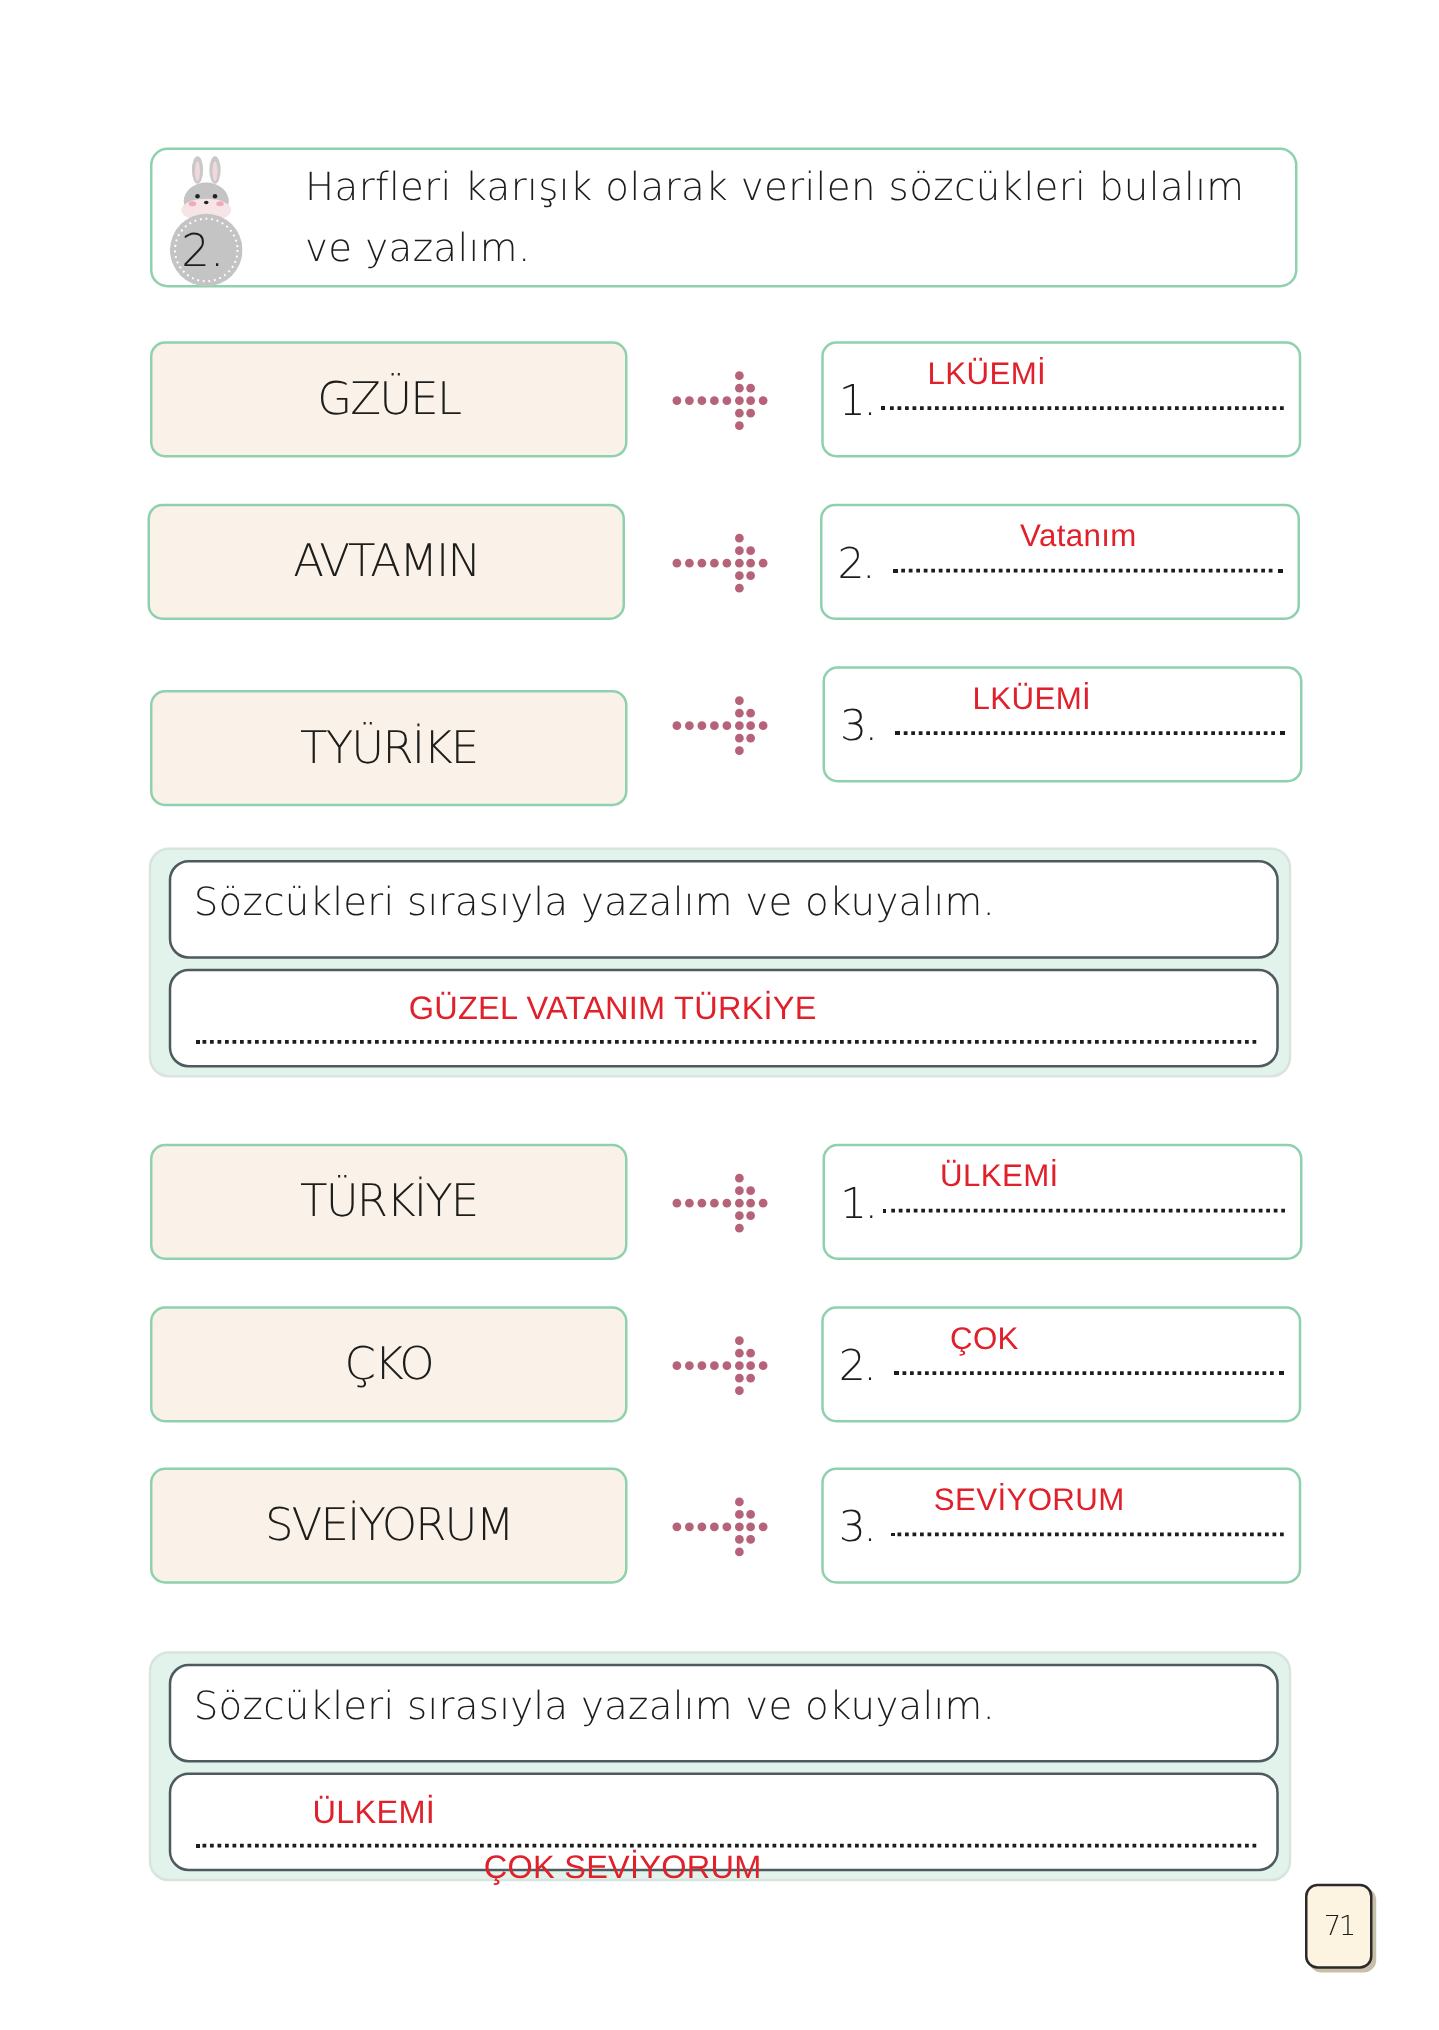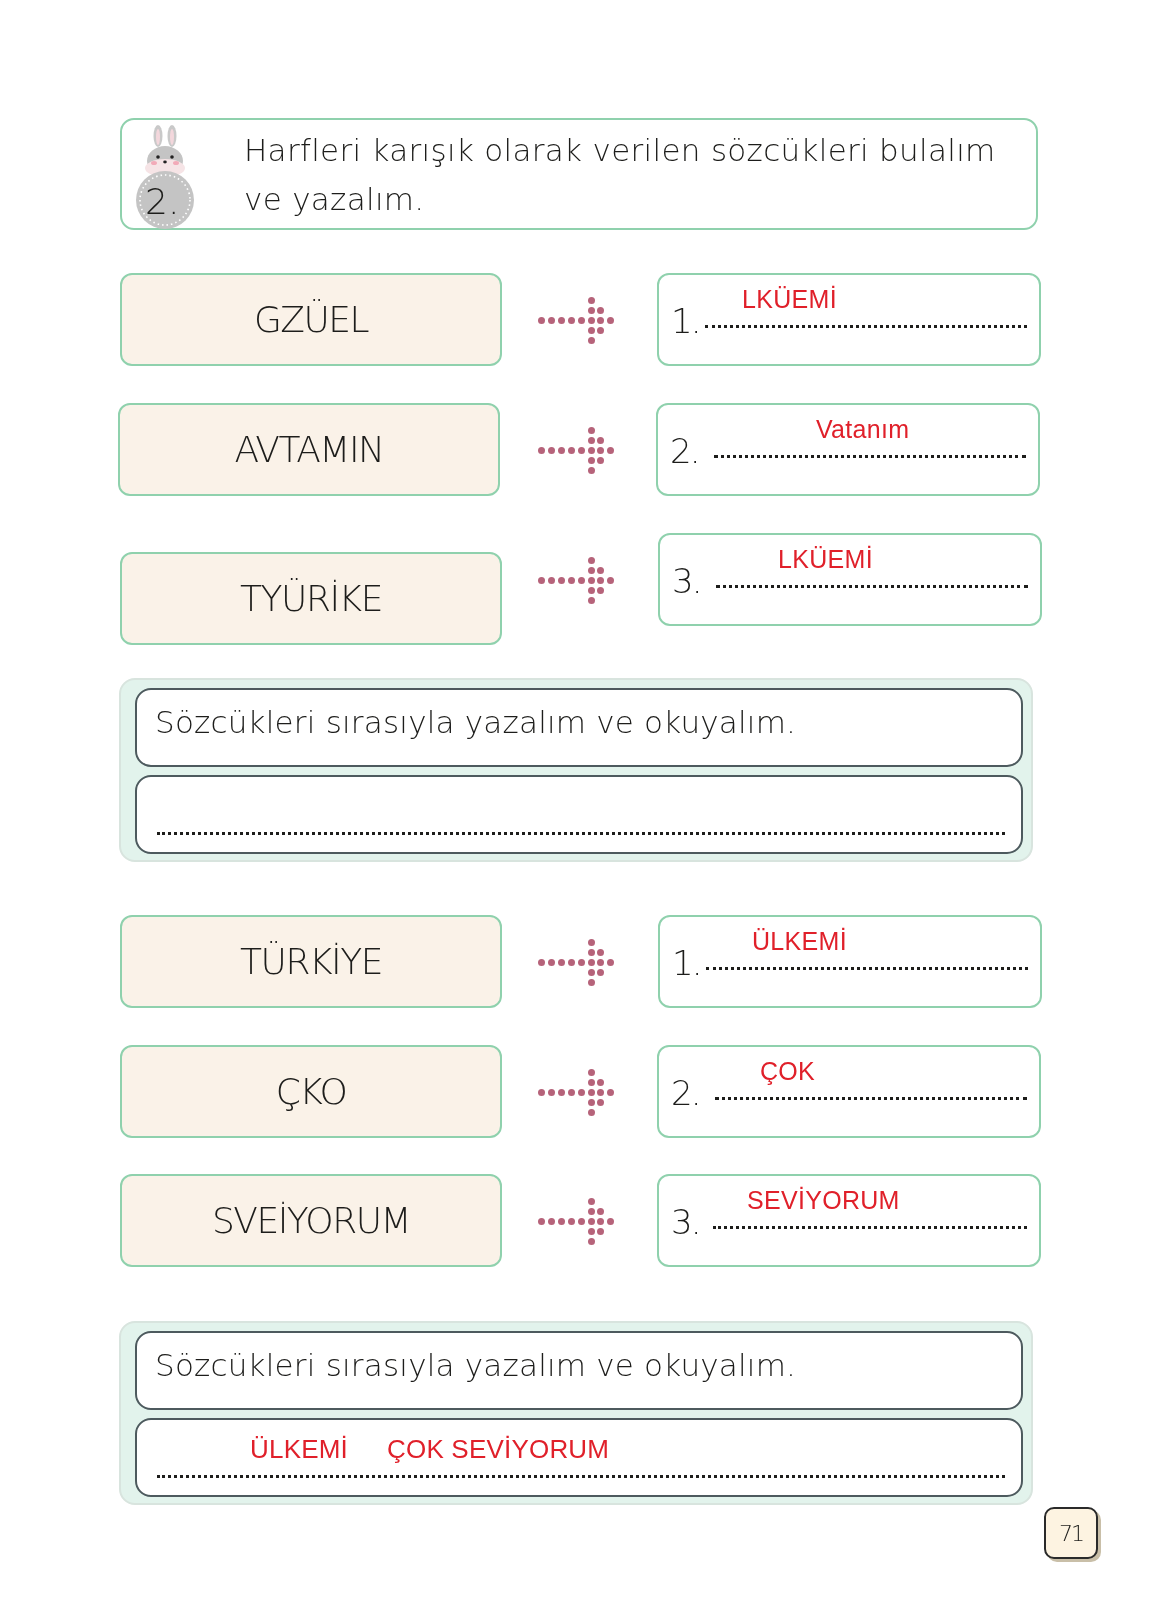--- a/index.html
+++ b/index.html
@@ -79,21 +79,21 @@
       border-bottom: 3px dotted #1d1d1b;
     }
     .panel-red {
       position: absolute; top: 14px;
       font-family: "Liberation Sans", sans-serif; font-size: 26px;
       color: #e0202a; letter-spacing: 0.2px; white-space: pre;
     }
 
     
     .page-badge {
-      left: 1044px; top: 1507px; width: 54px; height: 52px;
+      left: 1044px; top: 1507px; width: 54px; height: 68px;
       background: #fdf3e1; border: 2px solid #2a2a2a; border-radius: 10px;
       box-sizing: border-box;
       box-shadow: 3px 3px 0 #c9bfa8;
       display: flex; align-items: center; justify-content: center;
       font-size: 22px; font-weight: 300; letter-spacing: -2px; color: #1d1d1b;
     }
   </style>
 </head>
 <body>
 
@@ -185,20 +185,21 @@
   <span class="answer-num">3.</span>
   <span class="answer-red" style="left:118px;">LKÜEMİ</span>
   <span class="answer-dots" style="left:56px;"></span>
 </div>
 
 <div class="abs panel" style="top:678px;">
   <div class="panel-inner" style="top:8px;">
     <span class="panel-instr">Sözcükleri sırasıyla yazalım ve okuyalım.</span>
   </div>
   <div class="panel-inner" style="top:95px;">
+    <span class="panel-red" style="left:190px;">GÜZEL VATANIM TÜRKİYE</span>
     <span class="panel-dots"></span>
   </div>
 </div>
 
 <div class="abs word-box" style="left:120px; top:915px;">TÜRKİYE</div>
 <div class="abs arrow" style="left:538px; top:932px;">
   <i style="left:0;top:27px"></i>
     <i style="left:10px;top:27px"></i>
     <i style="left:20px;top:27px"></i>
     <i style="left:30px;top:27px"></i>
@@ -264,18 +265,18 @@
   <span class="answer-red" style="left:88px;">SEVİYORUM</span>
   <span class="answer-dots" style="left:54px;"></span>
 </div>
 
 <div class="abs panel" style="top:1321px;">
   <div class="panel-inner" style="top:8px;">
     <span class="panel-instr">Sözcükleri sırasıyla yazalım ve okuyalım.</span>
   </div>
   <div class="panel-inner" style="top:95px;">
     <span class="panel-red" style="left:113px;">ÜLKEMİ</span>
-    <span class="panel-red" style="left:250px;">ÇOK SEVİYORUM</span>
+    <span class="panel-red" style="left:250px;margin-top:44px;">ÇOK SEVİYORUM</span>
     <span class="panel-dots"></span>
   </div>
 </div>
 
 <div class="abs page-badge">71</div>
 
 </body></html>

